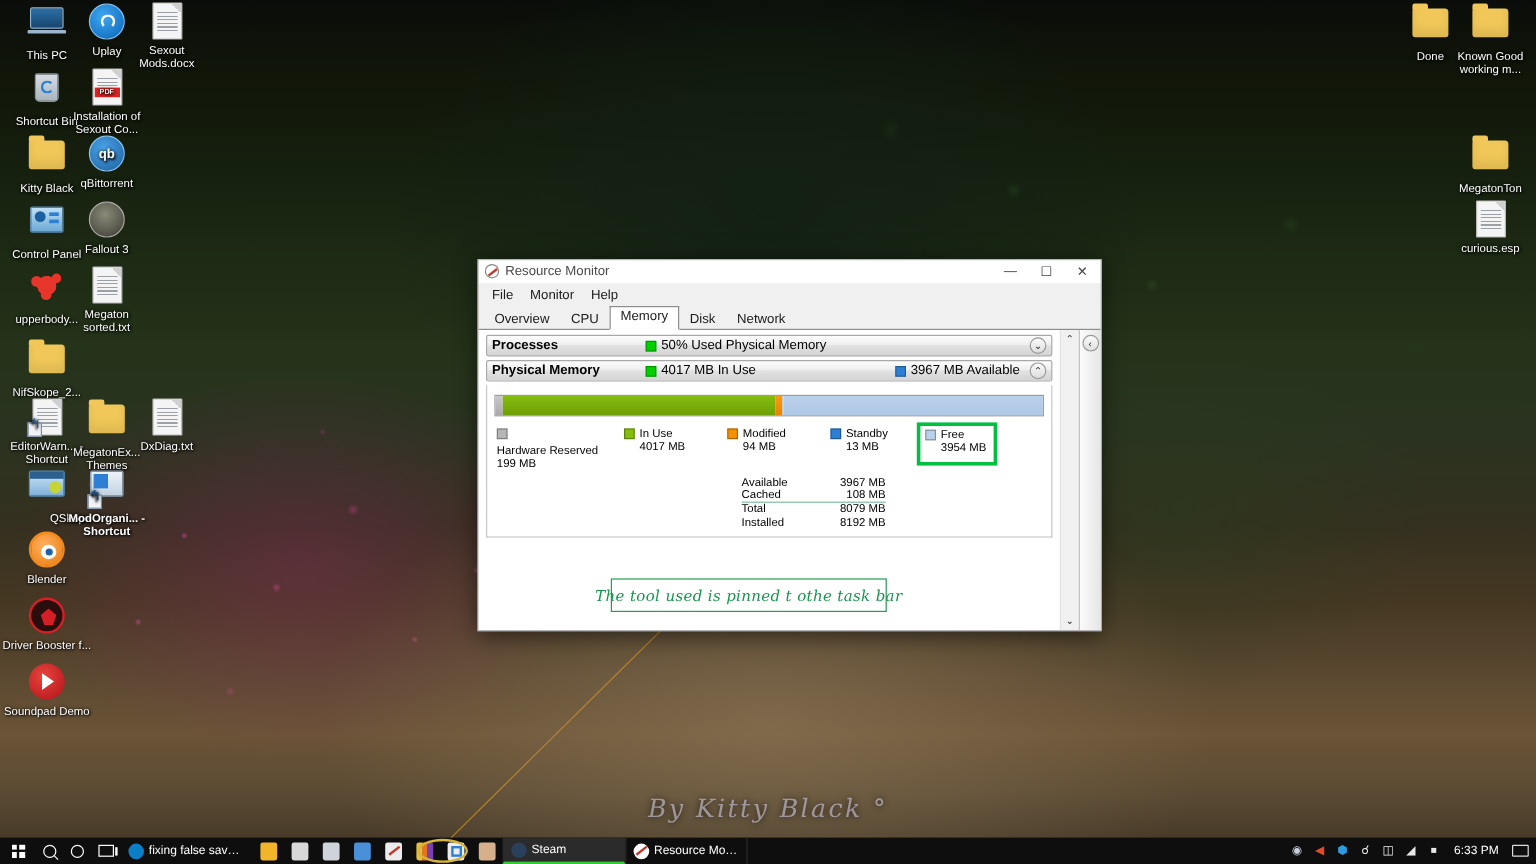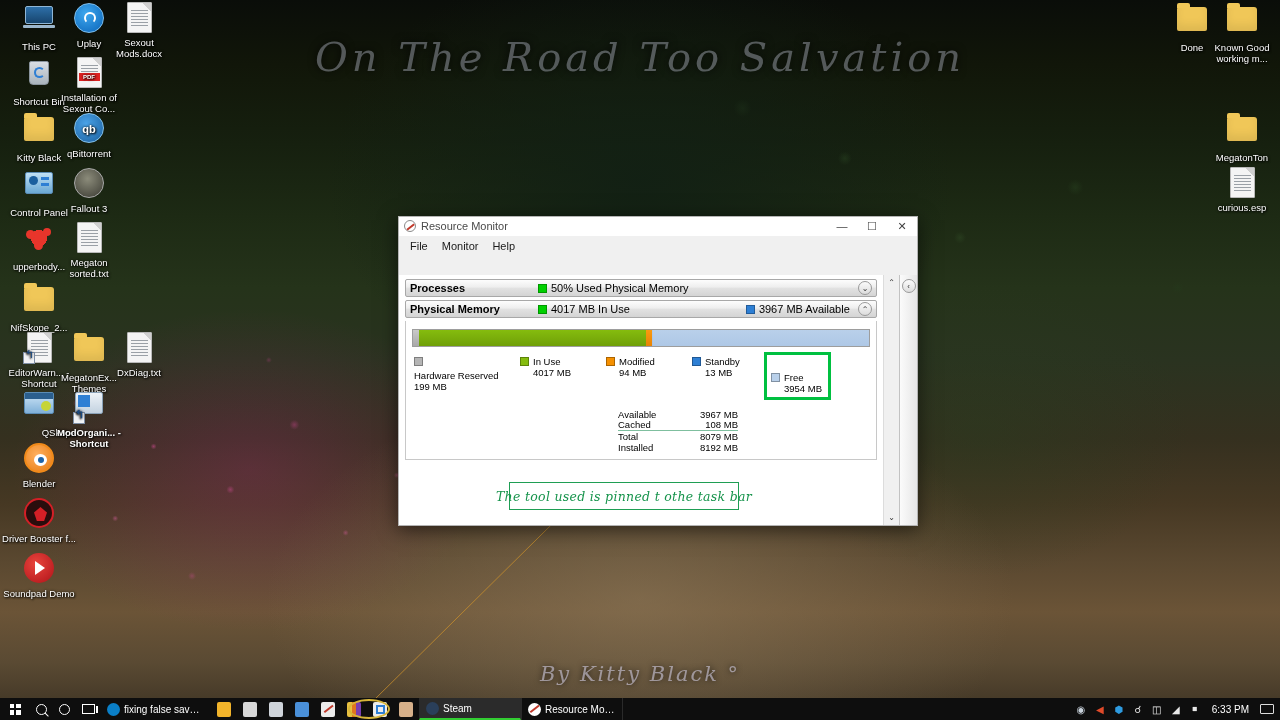--- a/index.html
+++ b/index.html
@@ -175,21 +175,21 @@
   .leg { display: flex; gap: 4px; font-size: 9.5px; line-height: 11px; }
   .leg .sw2 { width: 9px; height: 9px; margin-top: 1px; border: 1px solid rgba(0,0,0,0.3); flex:0 0 auto; }
   .leg .txt .v { display:block; }
   .leg-hw   { width: 106px; flex-direction: column; }
   .leg-use  { width: 86px; }
   .leg-mod  { width: 86px; }
   .leg-stby { width: 72px; }
   .leg-free { }
   #free-highlight {
     position: absolute; left: 0; top: 0; border: 3px solid #00c040;
-    padding: 17px 6px 3px 4px;
+    padding: 2px 6px 3px 4px;
   }
   #mem-summary {
     margin-top: 5px; margin-left: 206px; font-size: 9.5px; line-height: 9.5px;
     width: 120px;
   }
   #mem-summary .row { display: flex; justify-content: space-between; padding: 0.5px 0; }
   #mem-summary .row.total { border-top: 1px solid #7fbf9f; padding-top: 1px; }
   #mem-summary .k { }
   #mem-summary .v { }
 
@@ -268,21 +268,20 @@
                 font-size: 10px; color:#e8e8e8; }
   #clock { font-size: 10px; color:#fff; padding: 0 4px; white-space: nowrap; }
   #tray-monitor { width: 14px; height: 10px; border: 1.3px solid #dcdcdc; border-radius: 1px; }
 </style>
 </head>
 <body>
 
 <div id="desktop">
   <div id="foliage"></div>
 
-  <div id="wallpaper-title">On The Road Too Salvation</div>
   <div id="wallpaper-credit">By Kitty Black °</div>
 
   <div id="icon-layer">
       <div class="dicon" style="left: 2px; top: 2px;">
         <span class="glyph">
           <span style="display:block;width:28px;height:18px;margin:4px auto 0;background:linear-gradient(180deg,#2d6fa8,#17456e);border:1px solid #8fb6d6;border-radius:2px;"></span>
           <span style="display:block;width:32px;height:3px;margin:1px auto;background:#9bb6cc;border-radius:1px;"></span>
         </span>
         <span class="lbl">This PC</span>
       </div>
@@ -478,20 +477,27 @@
       <span class="tb-btn">☐</span>
       <span class="tb-btn close">✕</span>
     </div>
 
     <div id="rm-menubar">
       <span class="mi">File</span>
       <span class="mi">Monitor</span>
       <span class="mi">Help</span>
     </div>
 
+    <div id="rm-tabs">
+      <span class="tab">Overview</span>
+      <span class="tab">CPU</span>
+      <span class="tab active">Memory</span>
+      <span class="tab">Disk</span>
+      <span class="tab">Network</span>
+    </div>
 
     <div id="rm-body">
       <div id="rm-content">
 
         <div class="panel-header">
           <span class="ph-title">Processes</span>
           <span class="ph-stat">
             <span class="sw sw-green"></span>
             <span>50% Used Physical Memory</span>
           </span>

